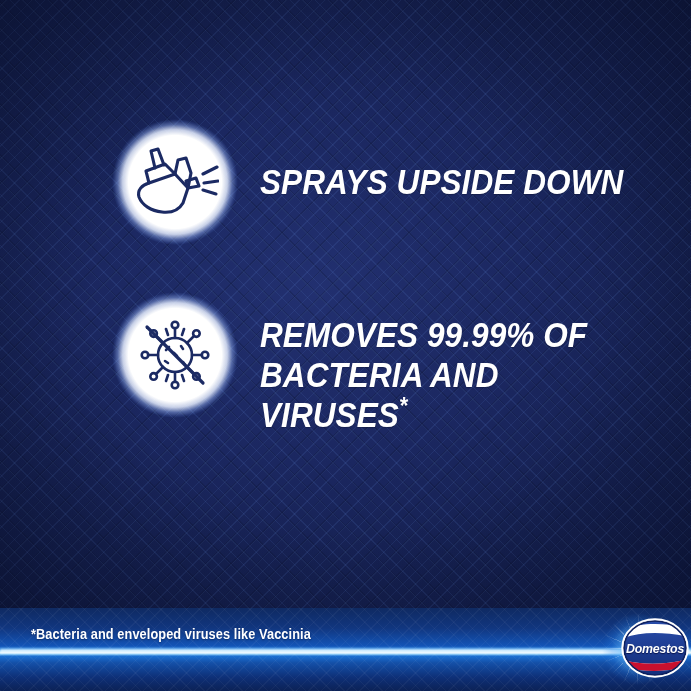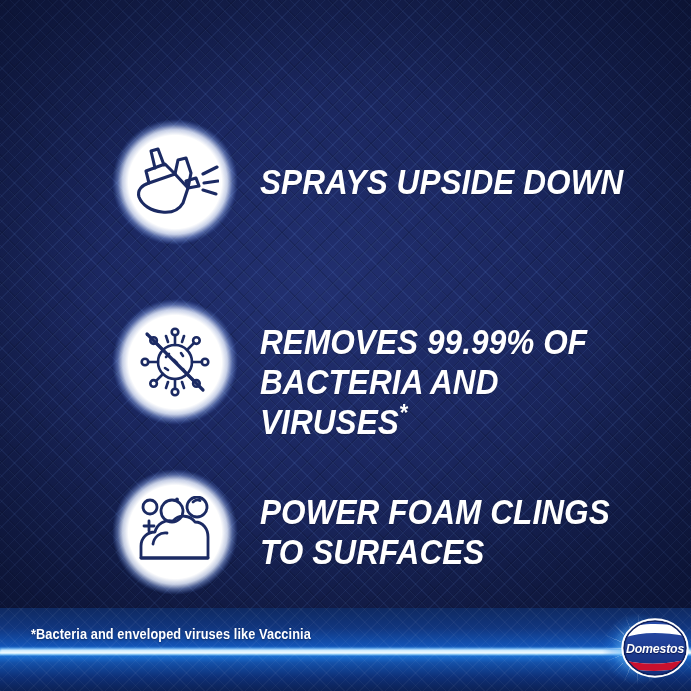--- a/index.html
+++ b/index.html
@@ -34,21 +34,21 @@
   }
   .bg-vignette{
     position:absolute;inset:0;
     background:radial-gradient(ellipse 80% 70% at 50% 45%, rgba(0,0,0,0) 45%, rgba(6,11,32,.55) 100%);
   }
 
   
   .rows{position:absolute;left:0;top:0;width:691px;height:620px;padding-left:16px;}
   .row{position:absolute;left:0;width:691px;display:flex;align-items:center;}
   .row-1{top:119px;height:126px;}
-  .row-2{top:299px;height:126px;}
+  .row-2{top:292px;height:126px;}
   .row-3{top:469px;height:126px;}
 
   .icon-wrap{
     position:relative;width:126px;height:126px;margin-left:112px;flex:0 0 126px;
   }
   .glow{
     position:absolute;left:50%;top:50%;transform:translate(-50%,-50%);
     width:126px;height:126px;border-radius:50%;
     background:radial-gradient(circle closest-side,
        #ffffff 0%, #ffffff 74%, rgba(230,238,255,.85) 83%,
@@ -219,50 +219,20 @@
             <path d="M12 12 L68 68" stroke-width="3.2"></path>
           </g>
         </svg>
       </div>
       <div class="row-text">
         <span>REMOVES 99.99% OF
 BACTERIA AND VIRUSES</span><span class="ast">*</span>
       </div>
     </div>
 
-    <div class="row row-3">
-      <div class="icon-wrap">
-        <div class="glow"></div>
-        <svg class="icon-svg" width="80" height="72" viewBox="0 0 80 72">
-          <g fill="none" stroke="#1b2a63" stroke-width="2.8" stroke-linecap="round" stroke-linejoin="round">
-
-            <path d="M6 62 L6 50 C6 42 12 36 20 36 C22 28 30 23 38 25
-                     C44 18 55 19 60 26 C68 26 73 33 73 41 L73 62 Z"></path>
-
-            <path d="M6 62 H73"></path>
-
-            <path d="M18 48 C19 41 25 36 32 37"></path>
-
-            <circle cx="37" cy="15" r="11"></circle>
-
-            <circle cx="62" cy="11" r="10"></circle>
-            <path d="M58 6 C60 4 63 3.5 65 4.5"></path>
-
-            <circle cx="15" cy="11" r="7"></circle>
-
-            <circle cx="42" cy="3.5" r="1.9" fill="#1b2a63" stroke="none"></circle>
-
-            <path d="M9 30 H19"></path>
-            <path d="M14 25 V35"></path>
-          </g>
-        </svg>
-      </div>
-      <div class="row-text">POWER FOAM CLINGS
-TO SURFACES</div>
-    </div>
 
   </div>
 
   <div class="footer">
     <div class="footer-hatch"></div>
     <div class="footer-band"></div>
   </div>
 
   <div class="footer-note">*Bacteria and enveloped viruses like Vaccinia</div>
 

